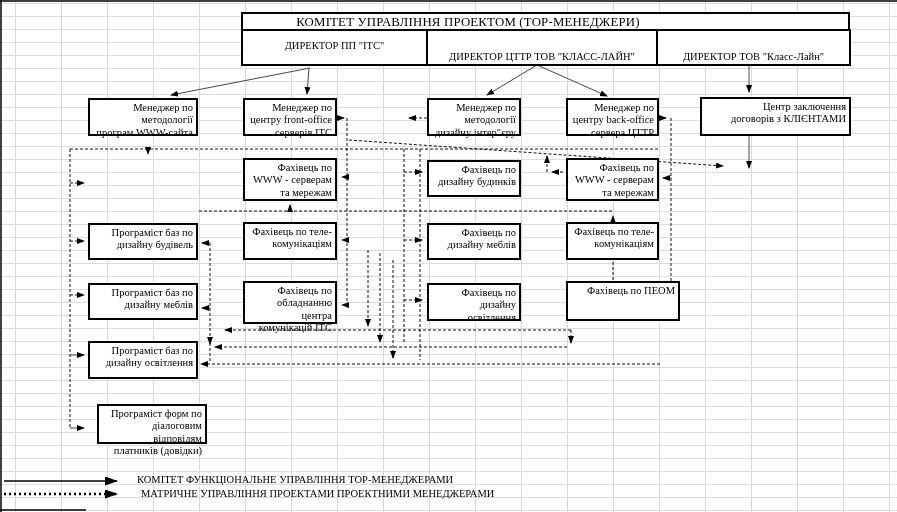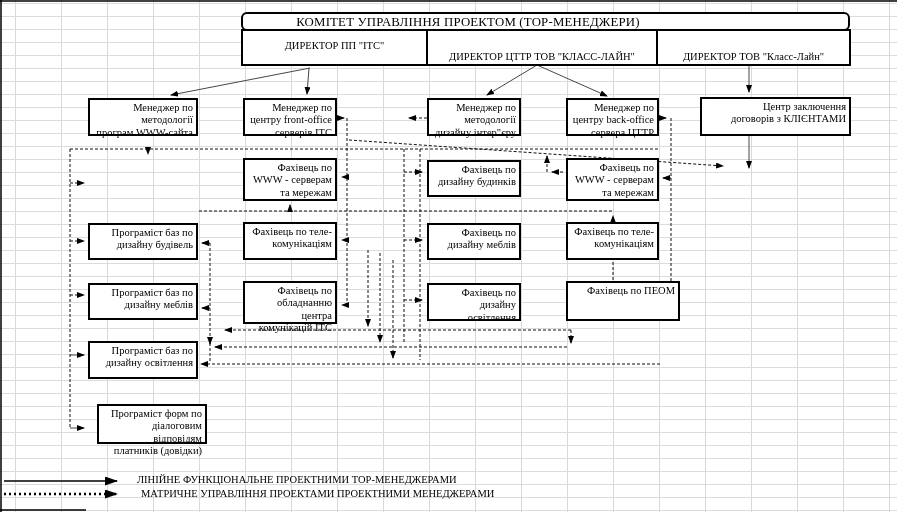--- a/index.html
+++ b/index.html
@@ -18,21 +18,20 @@
     border:2px solid #000;background:#fff;
     font-size:10.5px;line-height:1.18;padding:2px 3px;
     white-space:pre-line;
     text-align:right;
   }
   .hdr{white-space:normal;}
   #title{
     left:241px;top:12px;width:609px;height:19px;
     font-size:12.8px;letter-spacing:.2px;text-align:center;
     padding:1px 195px 0 40px;
-    border-radius:6px;
   }
   #dir1{left:241px;top:29px;width:187px;height:37px;text-align:center;padding-top:9px;}
   #dir2{left:426px;top:29px;width:232px;height:37px;text-align:center;display:flex;align-items:flex-end;justify-content:center;padding-bottom:1px;}
   #dir3{left:656px;top:29px;width:195px;height:37px;text-align:center;display:flex;align-items:flex-end;justify-content:center;padding-bottom:1px;}
   .legend-label{
     position:absolute;z-index:2;font-size:10.5px;white-space:nowrap;
   }
   line.s{stroke:#474747;stroke-width:1;}
   line.d{stroke:#101010;stroke-width:1;stroke-dasharray:3 2;}
   line.edge{stroke:#000;stroke-width:1.5;}
@@ -175,16 +174,16 @@
   <div class="node" style="left:427px;top:283px;width:94px;height:38px">Фахівець по
 дизайну освітлення</div>
   <div class="node" style="left:566px;top:281px;width:114px;height:40px">Фахівець по ПЕОМ</div>
 
   <div class="node" style="left:88px;top:341px;width:110px;height:38px">Програміст баз по
 дизайну освітлення</div>
   <div class="node" style="left:97px;top:404px;width:110px;height:40px">Програміст форм по
 діалоговим відповідям
 платників (довідки)</div>
 
-  <div class="legend-label" style="left:137px;top:474px">ЛІНІЙНЕ ФУНКЦІОНАЛЬНЕ ПРОЕКТНИМИ ТОР-МЕНЕДЖЕРАМИ</div>
+  <div class="legend-label" style="left:137px;top:474px">КОМІТЕТ ФУНКЦІОНАЛЬНЕ УПРАВЛІННЯ ТОР-МЕНЕДЖЕРАМИ</div>
   <div class="legend-label" style="left:141px;top:488px">МАТРИЧНЕ УПРАВЛІННЯ ПРОЕКТАМИ ПРОЕКТНИМИ МЕНЕДЖЕРАМИ</div>
 
 </div>
 
 </body></html>

